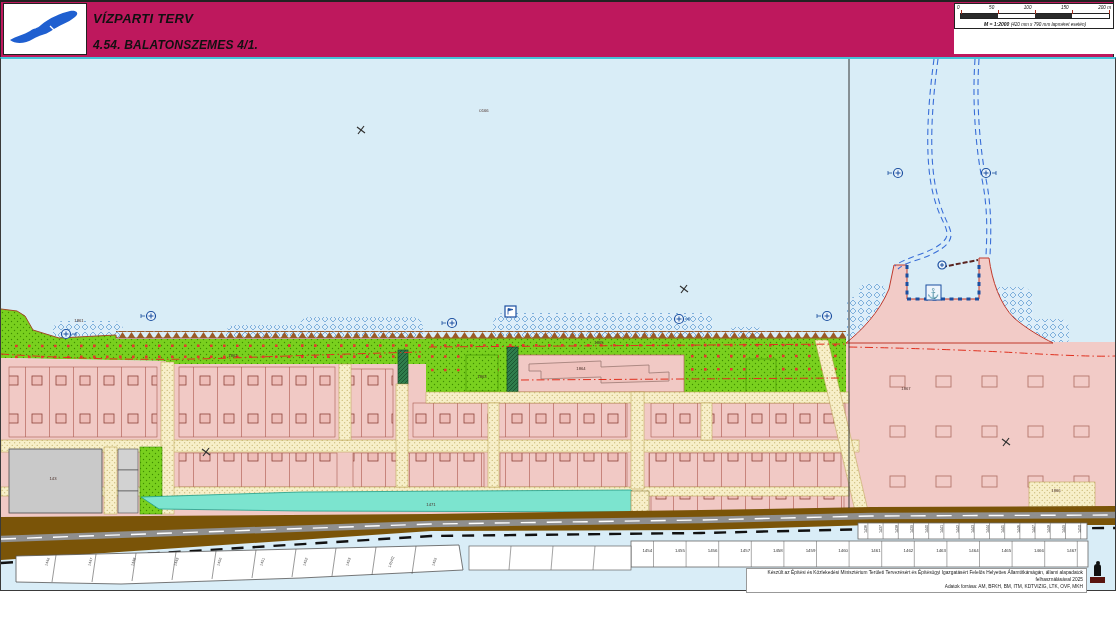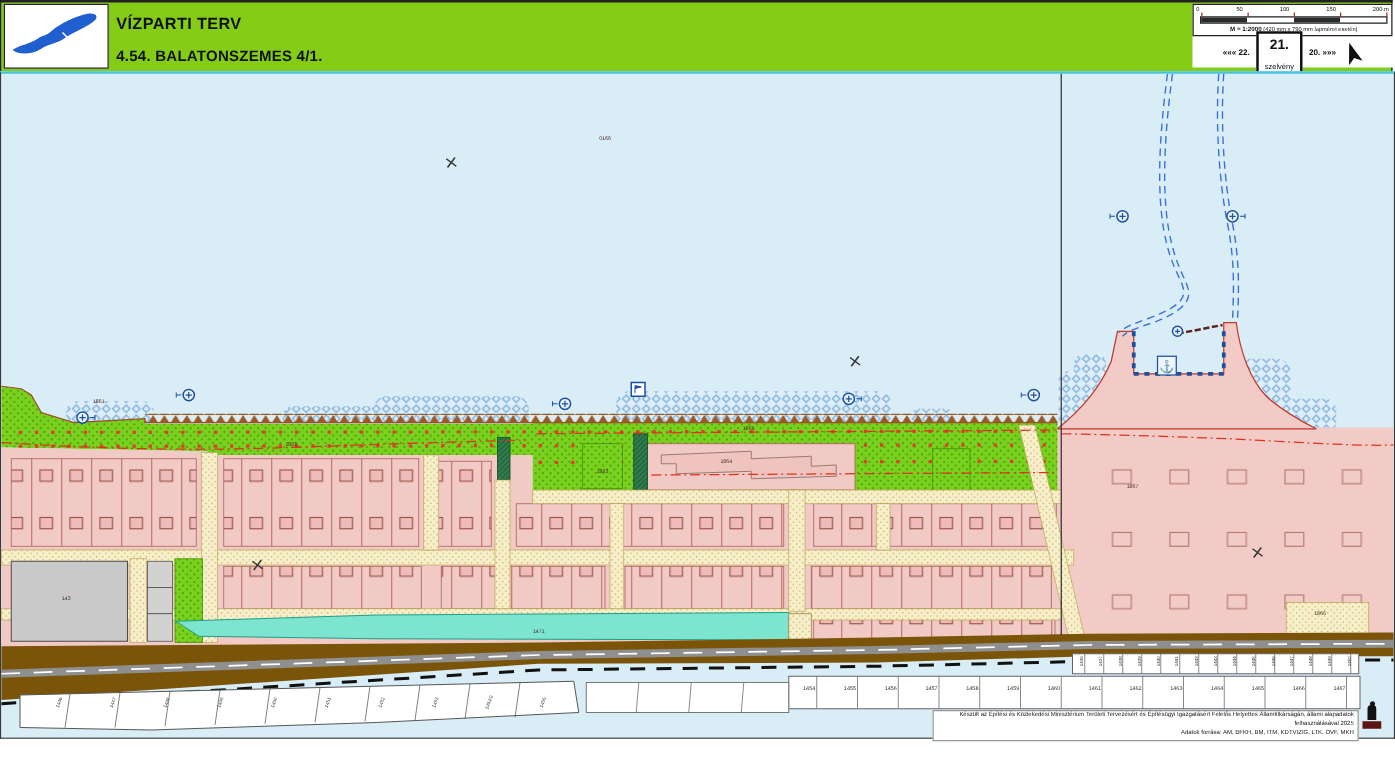--- a/index.html
+++ b/index.html
@@ -1,20 +1,20 @@
 <!DOCTYPE html>
 <html><head>
 <meta charset="utf-8">
 <style>
   html,body{margin:0;padding:0;background:#fff;}
   .page{position:relative;width:1116px;height:617px;background:#fff;overflow:hidden;
         font-family:"Liberation Sans",sans-serif;color:#111;}
   
-  .header{position:absolute;left:0;top:0;width:1114px;height:57px;background:#84cc16;
-          border-top:2px solid #222;border-left:1px solid #222;border-right:1px solid #222;box-sizing:border-box;}
+  .header{position:absolute;left:0;top:0;width:1114px;height:57px;background:#be185d;
+          border-top:2px solid #222;border-left:1px solid #222;border-right:1px solid #222;box-sizing:border-box;font-style:italic;}
   .balaton-box{position:absolute;left:2px;top:1px;width:82px;height:50px;border:1px solid #222;background:#fff;}
   .hdr-title{position:absolute;left:92px;top:9px;font-size:13px;font-weight:bold;letter-spacing:.3px;}
   .hdr-subtitle{position:absolute;left:92px;top:36px;font-size:12px;font-weight:bold;letter-spacing:.2px;}
   .scale-panel{position:absolute;left:953px;top:1px;width:161px;height:51px;background:#fff;}
   .bar-box{position:absolute;left:0;top:0;width:160px;height:26px;border:1px solid #222;box-sizing:border-box;}
   .tick-row{position:absolute;left:2px;top:1px;width:154px;display:flex;justify-content:space-between;font-size:4.6px;}
   .scalebar{position:absolute;left:5px;top:9px;width:148px;height:4px;border:1px solid #222;
             background:linear-gradient(90deg,#2a2a2a 0 25%,#fff 25% 50%,#2a2a2a 50% 75%,#fff 75% 100%);}
   .scalebar i{position:absolute;top:-4px;width:1px;height:4px;background:#a03020;}
   .mtext{position:absolute;left:0;top:17px;width:160px;text-align:center;font-size:4.6px;white-space:nowrap;}
@@ -69,31 +69,20 @@
           <i style="left:0"></i>
             <i style="left:25%"></i>
             <i style="left:50%"></i>
             <i style="left:75%"></i>
             <i style="left:100%"></i>
         </div>
         <div class="mtext">
           <b>M = 1:2000</b>
           <span>(420 mm x 790 mm lapméret esetén)</span>
         </div>
-      </div>
-      <div class="sheet-row">
-        <span class="sheet-prev">««« 22.</span>
-        <span class="sheet-box">
-          <span class="sheet-num">21.</span><br>
-          <span class="sheet-lbl">szelvény</span>
-        </span>
-        <span class="sheet-next">20. »»»</span>
-        <svg width="16" height="20" viewBox="0 0 22 28">
-          <polygon points="11,1 19,25 11,19 3,25" fill="#111" transform="rotate(-18 11 13)"></polygon>
-        </svg>
       </div>
     </div>
   </div>
 
   <div class="map">
     <svg width="1114" height="531" viewBox="0 0 1114 531">
       <defs>
         <pattern id="greenDots" width="6" height="6" patternUnits="userSpaceOnUse">
           <rect width="6" height="6" fill="#79d01e"></rect>
           <circle cx="1.5" cy="1.5" r="0.7" fill="#3f8e00"></circle>

